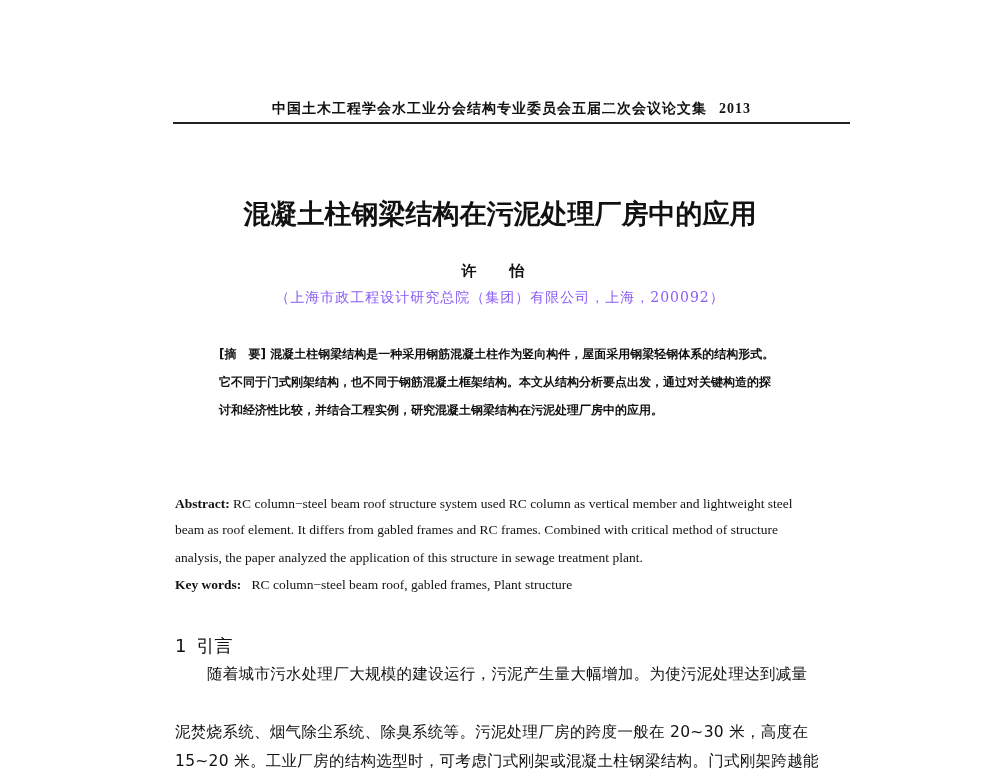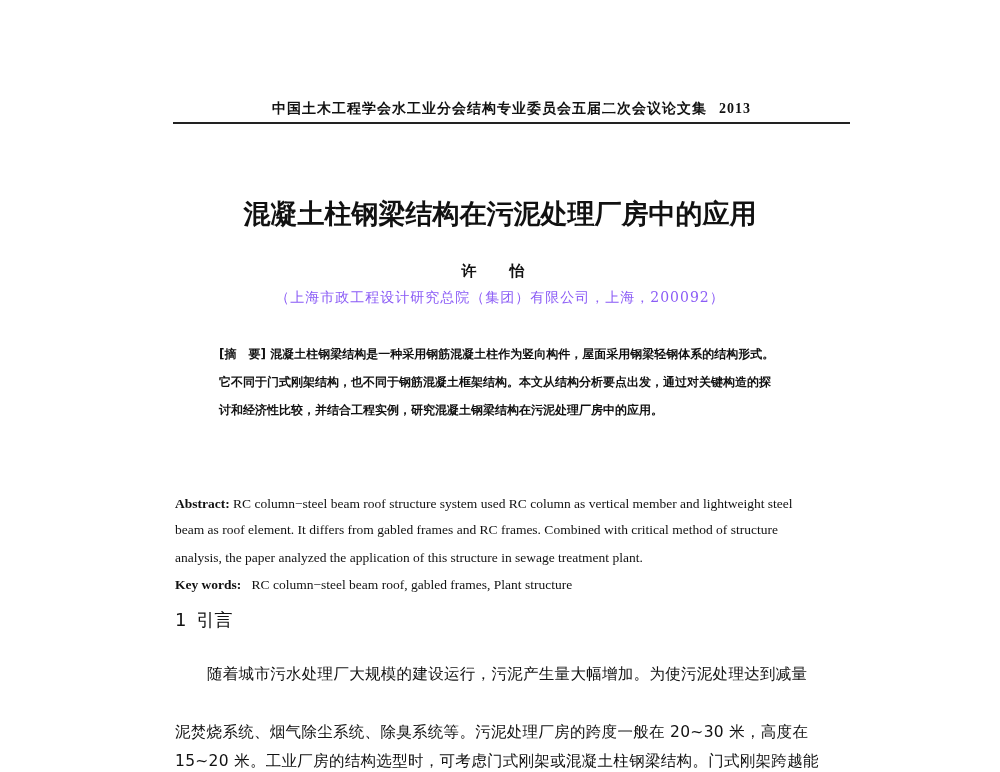--- a/index.html
+++ b/index.html
@@ -29,21 +29,21 @@
   .cn-abs.l2 { top: 369px; }
   .cn-abs.l3 { top: 397px; }
   .cn-abs.l4 { top: 424px; }
   .lbl { font-family: "DejaVu Sans", sans-serif; font-weight: bold; }
   .en { position: absolute; left: 175px; width: 680px; font-family: "Liberation Serif", serif; font-size: 13.5px; color: #111; }
   .en.l1 { top: 496px; }
   .en.l2 { top: 522px; }
   .en.l3 { top: 550px; }
   .en.l4 { top: 577px; }
   .en .elbl { font-weight: bold; }
-  .sec-head { position: absolute; left: 175px; top: 608px; font-family: "DejaVu Sans", sans-serif; font-size: 18px; color: #111; }
+  .sec-head { position: absolute; left: 175px; top: 634px; font-family: "DejaVu Sans", sans-serif; font-size: 18px; color: #111; }
   .sec-head .num { margin-right: 10px; }
   .body-line { position: absolute; left: 175px; width: 680px; font-family: "DejaVu Sans", sans-serif; font-size: 15.5px; color: #111; white-space: nowrap; letter-spacing: 0.3px; }
   .body-line.b1 { top: 664px; left: 207px; }
   .body-line.b2 { top: 693px; }
   .body-line.b3 { top: 722px; }
   .body-line.b4 { top: 751px; }
 </style>
 </head>
 <body>
 

